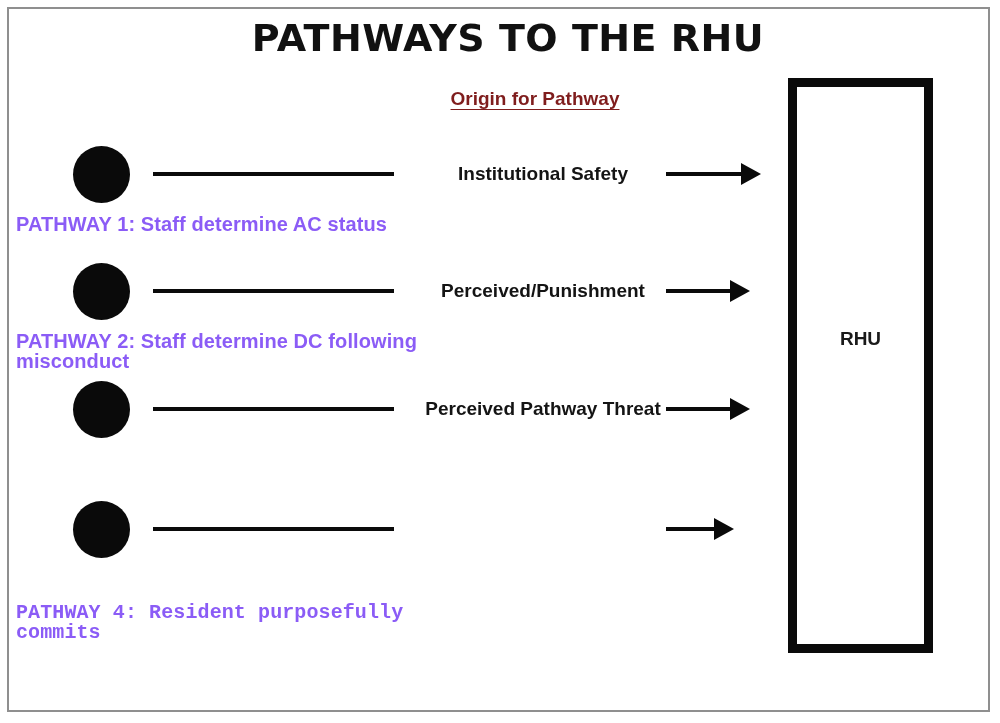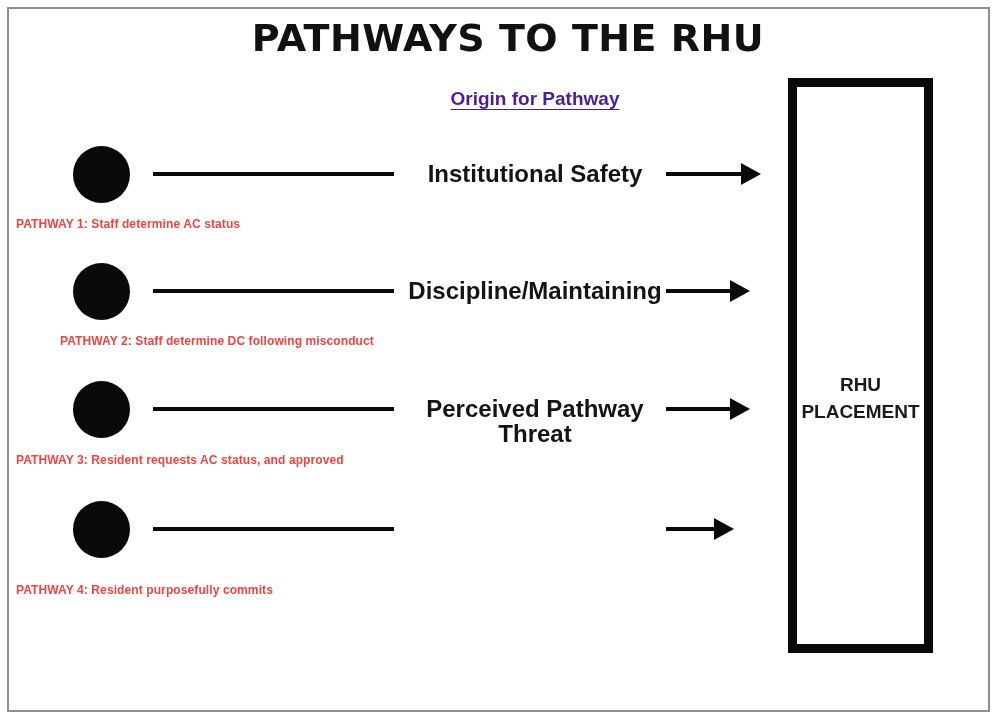--- a/index.html
+++ b/index.html
@@ -44,21 +44,21 @@
   }
 
   .column-heading {
     position: absolute;
     left: 390px;
     top: 88px;
     width: 290px;
     text-align: center;
     font-size: 19px;
     font-weight: bold;
-    color: #4c1d95;
+    color: #7f1d1d;
     text-decoration: underline;
     text-underline-offset: 4px;
   }
 
   
   .row {
     position: absolute;
     left: 0;
     width: 1000px;
     height: 0;
@@ -76,24 +76,24 @@
   .connector {
     position: absolute;
     left: 153px;
     width: 241px;
     height: 4px;
     background: #0a0a0a;
   }
 
   .origin-text {
     position: absolute;
-    left: 390px;
+    left: 398px;
     width: 290px;
     text-align: center;
-    font-size: 24px;
+    font-size: 19px;
     font-weight: bold;
     color: #141414;
     line-height: 25px;
   }
 
   
   .arrow {
     position: absolute;
     height: 0;
   }
@@ -111,23 +111,23 @@
     height: 0;
     border-top: 11px solid transparent;
     border-bottom: 11px solid transparent;
     border-left: 20px solid #0a0a0a;
   }
 
   .pathway-label {
     position: absolute;
     left: 16px;
     width: 430px;
-    font-size: 12px;
-    font-weight: bold;
-    color: #ef4444;
+    font-size: 20px;
+    font-weight: bold;
+    color: #8b5cf6;
     line-height: 20px;
     letter-spacing: 0.1px;
   }
 
   
   .rhu-box {
     position: absolute;
     left: 788px;
     top: 78px;
     width: 145px;
@@ -139,21 +139,20 @@
   .rhu-box-text {
     position: absolute;
     left: 0;
     top: 238px;
     width: 127px;
     text-align: center;
     font-size: 19px;
     font-weight: bold;
     color: #1a1a1a;
     line-height: 27px;
-    margin-top: 46px;
   }
 </style>
 </head>
 <body>
 
 <div id="slide">
 
   <div class="slide-frame"></div>
 
   <div class="title">PATHWAYS TO THE RHU</div>
@@ -169,57 +168,53 @@
       <div class="head" style="left:75px;"></div>
     </div>
   </div>
   <div class="pathway-label" style="top:214px;">
     <div>PATHWAY 1: Staff determine AC status</div>
   </div>
 
   <div class="row" style="top:291px;">
     <div class="dot" style="top:-28px;"></div>
     <div class="connector" style="top:-2px;"></div>
-    <div class="origin-text" style="top:-13px;">Discipline/Maintaining</div>
+    <div class="origin-text" style="top:-13px;">Perceived/Punishment</div>
     <div class="arrow" style="left:666px;">
       <div class="shaft" style="width:68px;"></div>
       <div class="head" style="left:64px;"></div>
     </div>
   </div>
-  <div class="pathway-label" style="top:331px;margin-left:44px;">
+  <div class="pathway-label" style="top:331px;">
     <div>PATHWAY 2: Staff determine DC following misconduct</div>
   </div>
 
   <div class="row" style="top:409px;">
     <div class="dot" style="top:-28px;"></div>
     <div class="connector" style="top:-2px;"></div>
     <div class="origin-text" style="top:-13px;">Perceived Pathway Threat</div>
     <div class="arrow" style="left:666px;">
       <div class="shaft" style="width:68px;"></div>
       <div class="head" style="left:64px;"></div>
     </div>
   </div>
-  <div class="pathway-label" style="top:450px;">
-    <div>PATHWAY 3: Resident requests AC status, and approved</div>
-  </div>
 
   <div class="row" style="top:529px;">
     <div class="dot" style="top:-28px;"></div>
     <div class="connector" style="top:-2px;"></div>
     <div class="origin-text" style="top:-25px;">
     </div>
     <div class="arrow" style="left:666px;">
       <div class="shaft" style="width:52px;"></div>
       <div class="head" style="left:48px;"></div>
     </div>
   </div>
-  <div class="pathway-label" style="top:580px;">
+  <div class="pathway-label" style="top:603px;font-family:Liberation Mono, monospace;">
     <div>PATHWAY 4: Resident purposefully commits</div>
   </div>
 
   <div class="rhu-box">
     <div class="rhu-box-text">
       <div>RHU</div>
-      <div>PLACEMENT</div>
     </div>
   </div>
 
 </div>
 
 </body></html>

